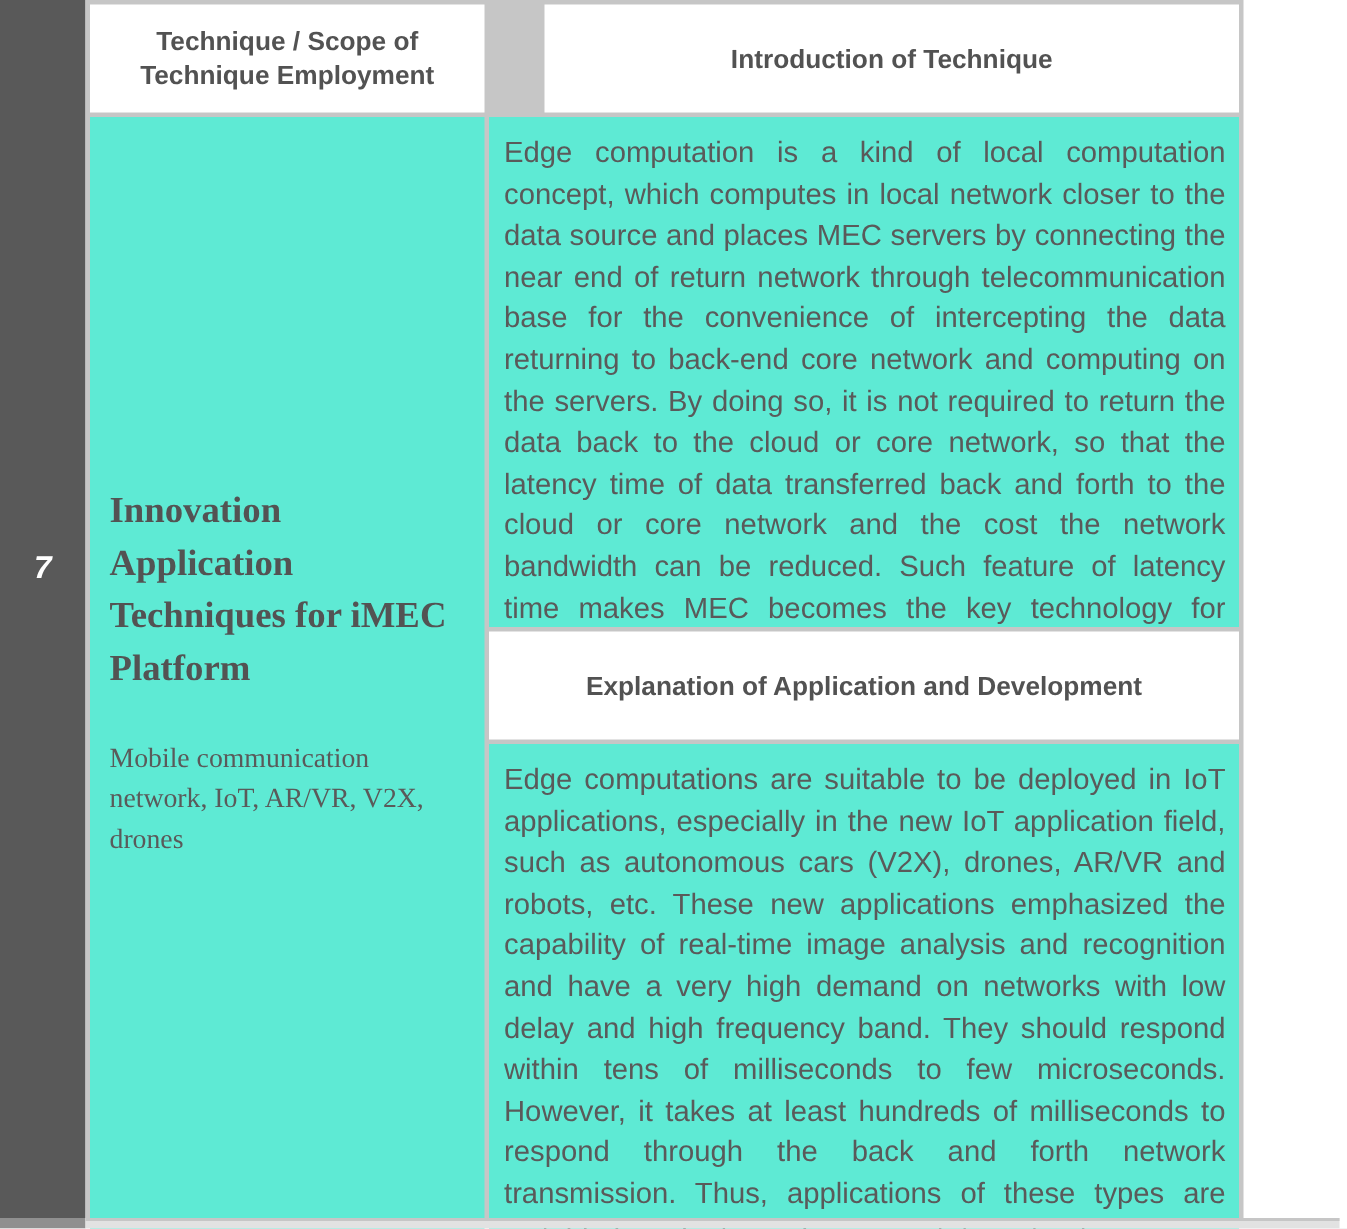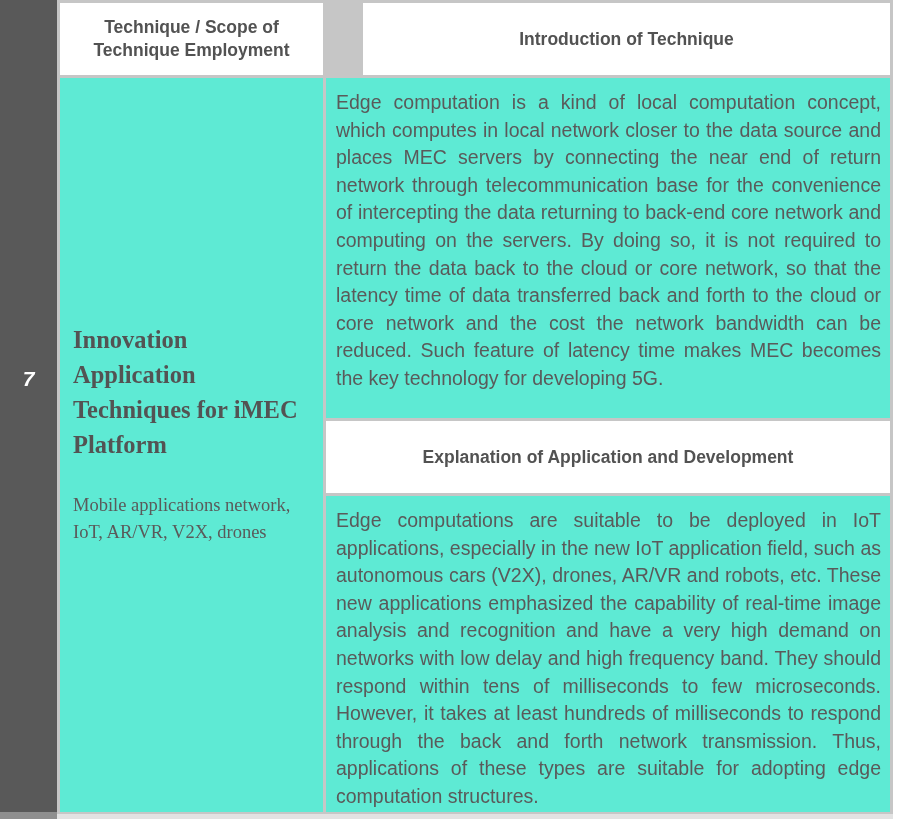--- a/index.html
+++ b/index.html
@@ -34,21 +34,21 @@
   .num-strip-footer {
     position: absolute;
     left: 0; top: 812px;
     width: 57px; height: 7px;
     background: #8f8f8f;
   }
   
   .doc-table {
     position: absolute;
     left: 57px; top: 0;
-    width: 836px; height: 812px;
+    width: 772px; height: 812px;
     background: #c6c6c6;           
     display: grid;
     grid-template-columns: 263px 1fr;
     grid-template-rows: 72px 340px 72px 1fr;
     gap: 3px;
     padding: 3px;
   }
   .bottom-strip {
     position: absolute;
     left: 57px; top: 812px;
@@ -118,21 +118,21 @@
   <div class="num-strip-footer"></div>
 
   <div class="doc-table">
 
     <div class="th th-left">Technique / Scope of Technique Employment</div>
 
     <div class="th th-right">Introduction of Technique</div>
 
     <div class="cell left-cell">
       <div class="tech-title">Innovation Application Techniques for iMEC Platform</div>
-      <div class="tech-scope">Mobile applications network, IoT, AR/VR, V2X, drones</div>
+      <div class="tech-scope">Mobile communication network, IoT, AR/VR, V2X, drones</div>
     </div>
 
     <div class="cell intro-cell para">Edge computation is a kind of local computation concept, which computes in local network closer to the data source and places MEC servers by connecting the near end of return network through telecommunication base for the convenience of intercepting the data returning to back-end core network and computing on the servers. By doing so, it is not required to return the data back to the cloud or core network, so that the latency time of data transferred back and forth to the cloud or core network and the cost the network bandwidth can be reduced. Such feature of latency time makes MEC becomes the key technology for developing 5G.</div>
 
     <div class="th exp-header">Explanation of Application and Development</div>
 
     <div class="cell exp-cell para">Edge computations are suitable to be deployed in IoT applications, especially in the new IoT application field, such as autonomous cars (V2X), drones, AR/VR and robots, etc. These new applications emphasized the capability of real-time image analysis and recognition and have a very high demand on networks with low delay and high frequency band. They should respond within tens of milliseconds to few microseconds. However, it takes at least hundreds of milliseconds to respond through the back and forth network transmission. Thus, applications of these types are suitable for adopting edge computation structures.</div>
 
   </div>
 

